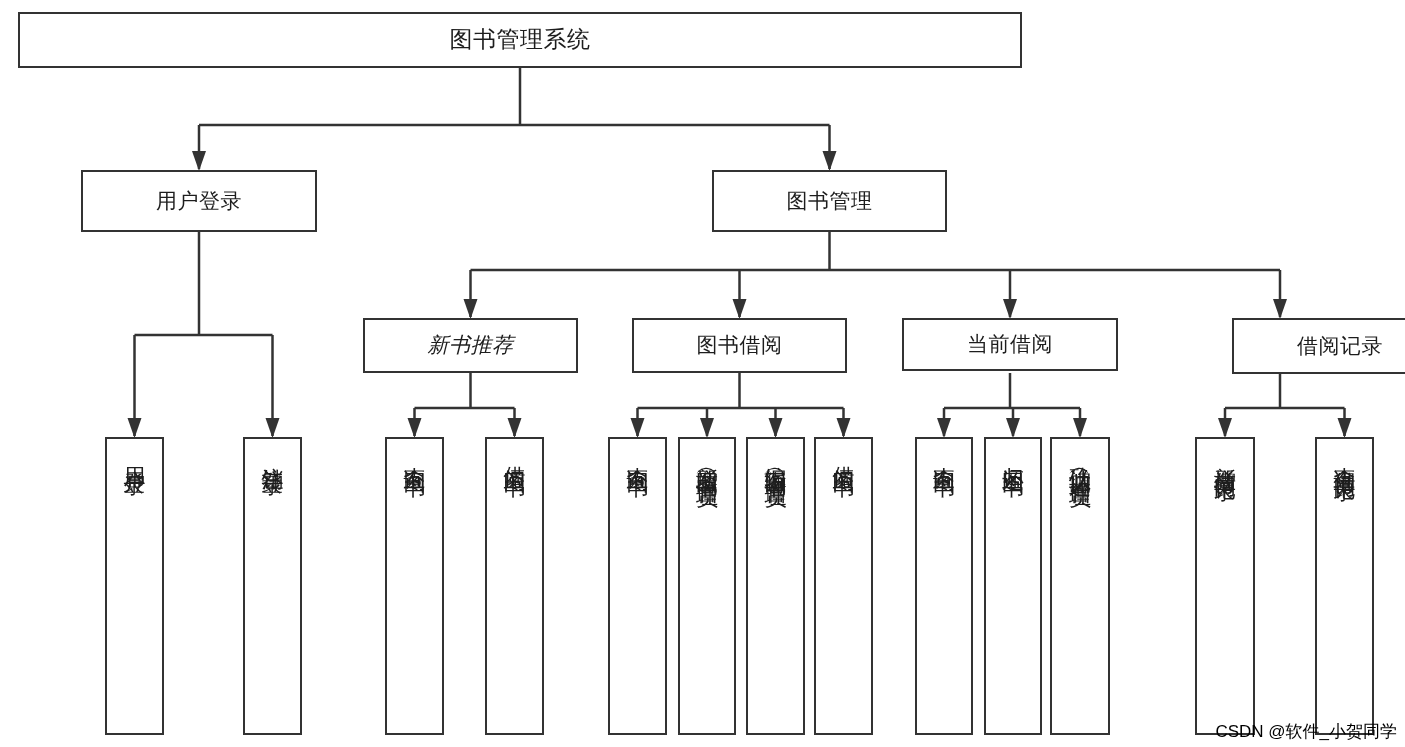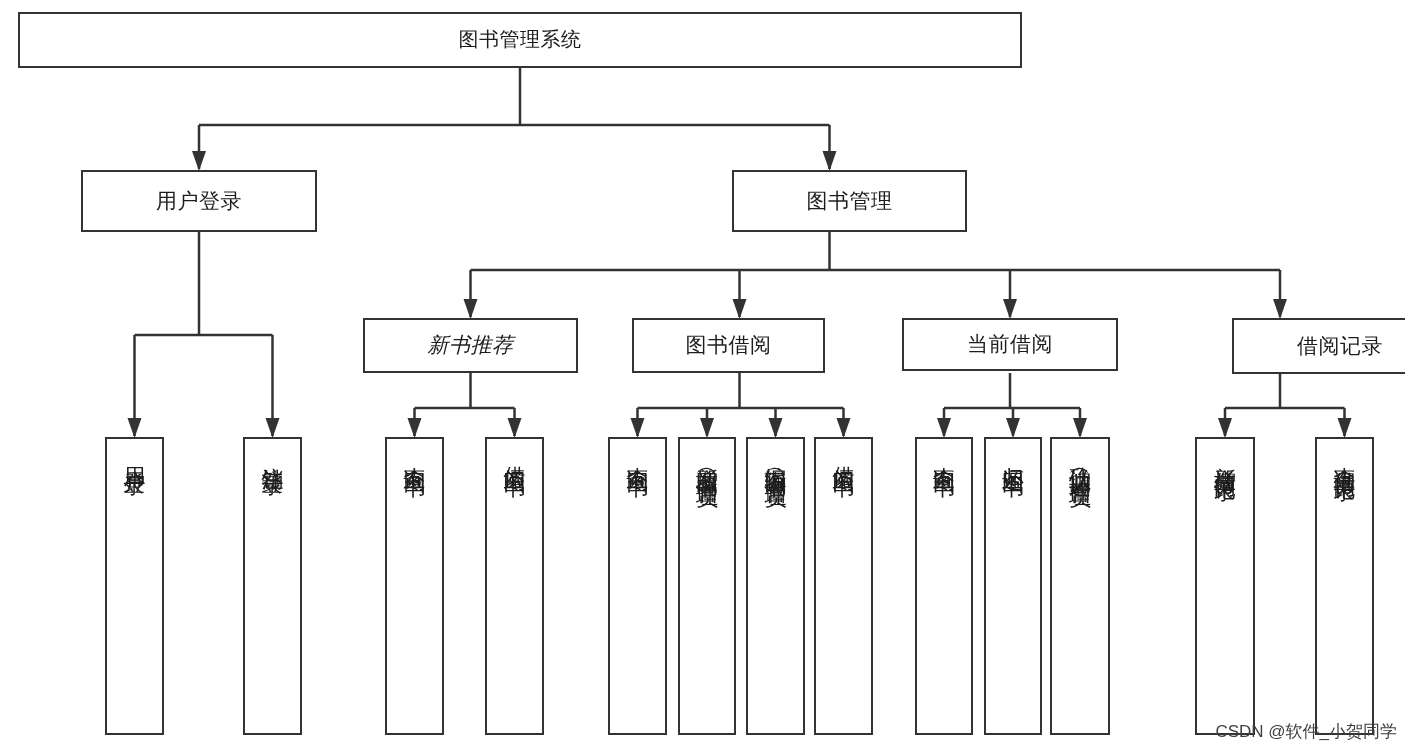--- a/index.html
+++ b/index.html
@@ -53,29 +53,29 @@
   }
   .node.vertical .label {
     writing-mode: vertical-rl;
     text-orientation: upright;
     font-size: 22px;
     letter-spacing: 3px;
     line-height: 1;
     white-space: nowrap;
   }
   .node.root .label {
-    font-size: 20px;
+    font-size: 23px;
     text-align: right;
   }
   .watermark {
     position: absolute;
     right: 8px;
     bottom: 4px;
     font-size: 17px;
-    color: #404040;
+    color: #000000;
     white-space: nowrap;
     font-family: "Liberation Sans", "DejaVu Sans", sans-serif;
   }
 </style>
 </head>
 <body>
 
 <div id="canvas">
   <svg id="edges" viewBox="0 0 1405 747">
       <line x1="520" y1="68" x2="520" y2="125" stroke="#333333" stroke-width="2.5"></line>
@@ -131,27 +131,27 @@
       <line x1="1344.5" y1="408" x2="1344.5" y2="436" stroke="#333333" stroke-width="2.5"></line>
       <polygon points="1337.5,418 1351.5,418 1344.5,438" fill="#333333"></polygon>
     </svg>
   <div id="nodes">
       <div class="node horizontal root" style="left: 18px; top: 12px; width: 1004px; height: 56px;">
         <span class="label">图书管理系统</span>
       </div>
       <div class="node horizontal" style="left: 81px; top: 170px; width: 236px; height: 62px;">
         <span class="label">用户登录</span>
       </div>
-      <div class="node horizontal" style="left: 712px; top: 170px; width: 235px; height: 62px; margin-left: 20px;">
+      <div class="node horizontal" style="left: 712px; top: 170px; width: 235px; height: 62px;">
         <span class="label">图书管理</span>
       </div>
       <div class="node horizontal" style="left: 363px; top: 318px; width: 215px; height: 55px; font-style: italic;">
         <span class="label">新书推荐</span>
       </div>
-      <div class="node horizontal" style="left: 632px; top: 318px; width: 193px; height: 55px;">
+      <div class="node horizontal" style="left: 632px; top: 318px; width: 215px; height: 55px;">
         <span class="label">图书借阅</span>
       </div>
       <div class="node horizontal" style="left: 902px; top: 318px; width: 216px; height: 53px;">
         <span class="label">当前借阅</span>
       </div>
       <div class="node horizontal" style="left: 1232px; top: 318px; width: 216px; height: 56px;">
         <span class="label">借阅记录</span>
       </div>
       <div class="node vertical" style="left: 105px; top: 437px; width: 59px; height: 298px;">
         <span class="label">用户登录</span>

